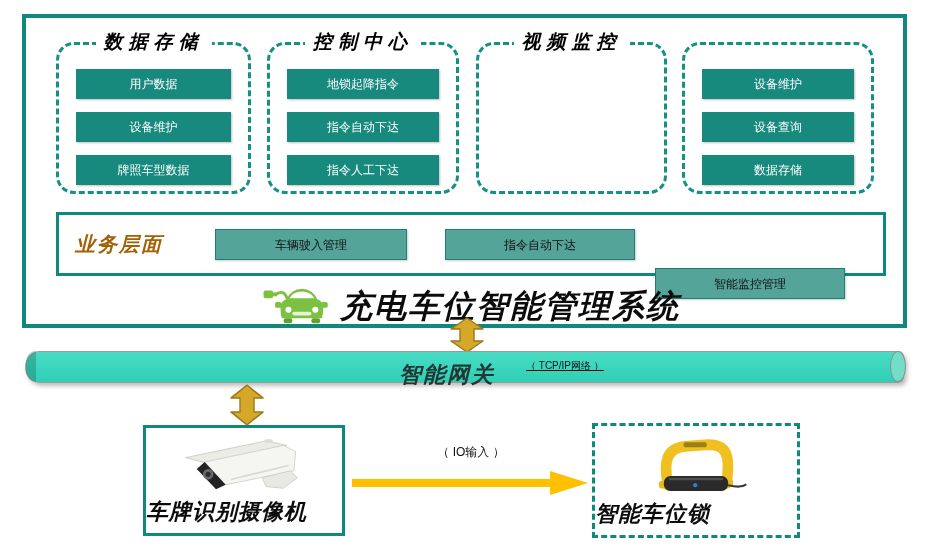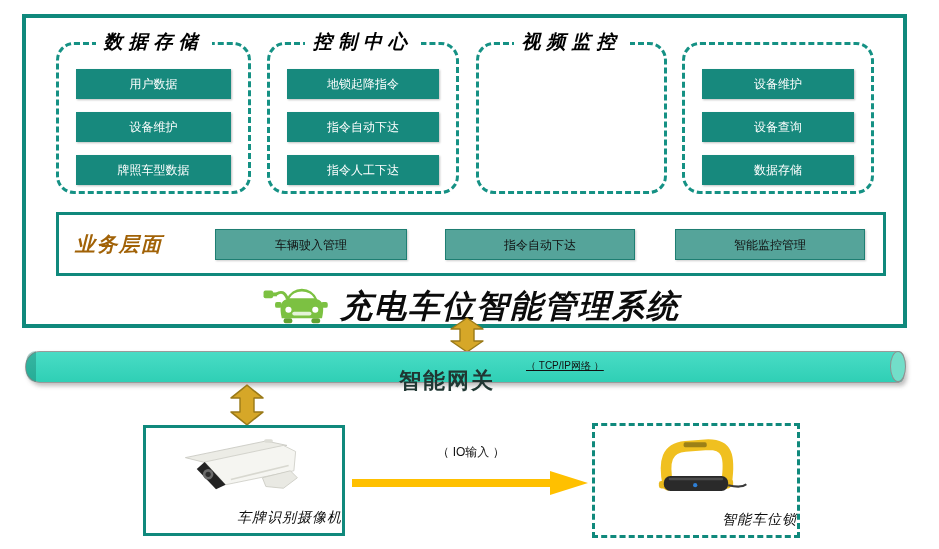--- a/index.html
+++ b/index.html
@@ -33,48 +33,48 @@
   
   .business-box{left:30px;top:194px;width:830px;height:64px;border:3px solid #10897C;box-sizing:border-box;background:#fff;}
   .business-label{position:absolute;left:16px;top:16px;font-size:20px;font-weight:bold;font-style:italic;letter-spacing:2px;color:#a16207;}
   .biz-btn{
     position:absolute;top:14px;height:31px;line-height:31px;text-align:center;
     background:#55A49A;border:1px solid #1E7E72;box-sizing:border-box;
     font-size:12px;color:#111;box-shadow:1px 1px 2px rgba(0,0,0,.2);
   }
   .b1{left:156px;width:192px;}
   .b2{left:386px;width:190px;}
-  .b3{left:616px;width:190px;}
+  .b3{left:596px;width:190px;margin-top:39px;}
 
   
   .system-icon{left:236px;top:262px;width:74px;height:46px;}
   .system-title{left:314px;top:267px;font-size:32px;font-weight:bold;font-style:italic;letter-spacing:2px;color:#0c0c0c;}
 
   
   .arrow1{left:450px;top:317px;width:34px;height:36px;}
   .arrow2{left:230px;top:384px;width:34px;height:42px;}
 
   
   .gateway-bar{
     left:25px;top:351px;width:880px;height:32px;
     background:linear-gradient(#49dcc5,#2fcfb5);
     border:1px solid #9a9a9a;border-radius:15px 6px 6px 15px/16px 10px 10px 16px;
     box-shadow:2px 3px 4px rgba(110,110,110,.45);box-sizing:border-box;
   }
   .gw-cap{position:absolute;right:-2px;top:-1px;width:16px;height:31px;border-radius:50%;
     background:#72dec9;border:1px solid #8f8f8f;box-sizing:border-box;}
   .gw-shade{position:absolute;left:0;top:-1px;width:10px;height:31px;border-radius:15px 0 0 15px/16px 0 0 16px;background:rgba(20,110,95,.35);}
-  .gw-title{position:absolute;left:373px;top:14px;font-size:22px;font-weight:bold;letter-spacing:2px;color:#203733;}
+  .gw-title{position:absolute;left:373px;top:8px;font-size:22px;font-weight:bold;letter-spacing:2px;color:#203733;font-style:italic;}
   .gw-sub{position:absolute;left:500px;top:7px;font-size:10px;color:#111;text-decoration:underline;}
 
   
   .camera-box{left:143px;top:425px;width:202px;height:111px;border:3px solid #10897C;box-sizing:border-box;background:#fff;text-align:center;}
   .camera-img{margin-top:6px;width:140px;height:70px;}
-  .device-label{position:absolute;left:0;right:0;bottom:6px;text-align:right;
-    font-size:14px;font-weight:normal;font-style:italic;letter-spacing:1px;color:#0c0c0c;}
+  .device-label{position:absolute;left:0;right:0;bottom:6px;text-align:left;
+    font-size:22px;font-weight:bold;font-style:italic;letter-spacing:1px;color:#0c0c0c;}
   .lock-box{left:592px;top:423px;width:208px;height:115px;border:3px dashed #10897C;box-sizing:border-box;background:#fff;text-align:center;}
   .lock-img{margin-top:8px;width:110px;height:66px;}
 
   .io-arrow{left:352px;top:470px;width:238px;height:26px;}
   .io-label{left:352px;top:444px;width:238px;text-align:center;font-size:12px;color:#111;}
 </style>
 </head>
 <body>
 
 <div class="canvas">

